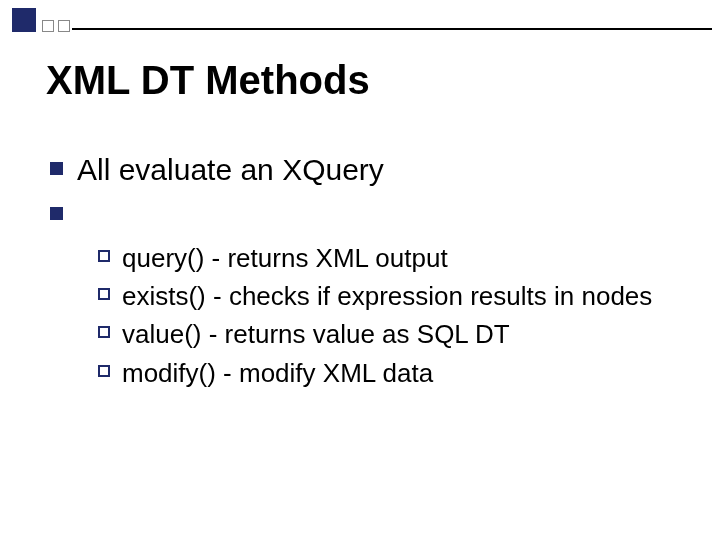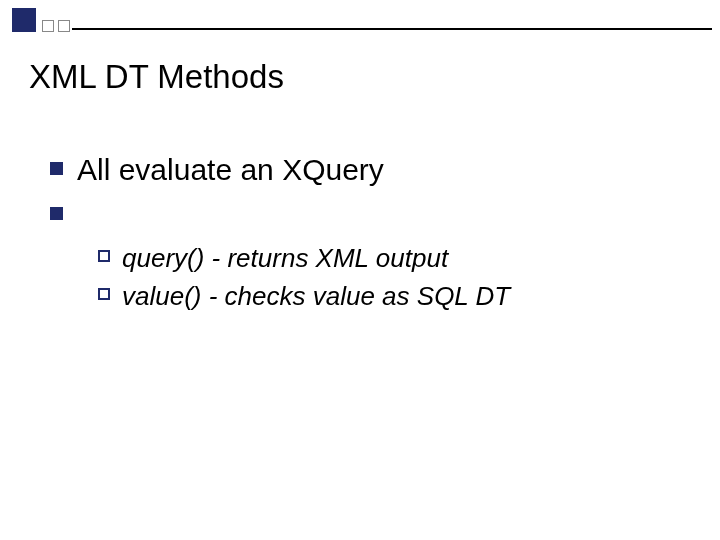--- a/index.html
+++ b/index.html
@@ -47,23 +47,23 @@
     position: absolute;
     top: 20px;
     left: 60px;
     width: 640px;
     height: 2px;
     background: #000;
   }
   .title {
     position: absolute;
     top: 58px;
-    left: 29px;
-    font-size: 33px;
-    font-weight: 400;
+    left: 46px;
+    font-size: 40px;
+    font-weight: 700;
     letter-spacing: 0px;
   }
   .body {
     position: absolute;
     top: 150px;
     left: 50px;
     right: 24px;
   }
   .level1 {
     display: flex;
@@ -83,21 +83,20 @@
   .sublist {
     margin-top: 20px;
     margin-left: 48px;
   }
   .level2 {
     display: flex;
     align-items: flex-start;
     font-size: 26px;
     line-height: 1.4;
     margin-bottom: 2px;
-    font-style: italic;
   }
   .level2 .bullet {
     width: 12px;
     height: 12px;
     border: 2px solid #1f2a6a;
     background: #fff;
     margin-top: 10px;
     margin-right: 12px;
     flex-shrink: 0;
     box-sizing: border-box;
@@ -127,18 +126,26 @@
       <div class="bullet"></div>
     </div>
 
     <div class="sublist">
       <div class="level2">
         <div class="bullet"></div>
         <div>query() - returns XML output</div>
       </div>
       <div class="level2">
         <div class="bullet"></div>
-        <div>value() - checks value as SQL DT</div>
+        <div>exists() - checks if expression results in nodes</div>
+      </div>
+      <div class="level2">
+        <div class="bullet"></div>
+        <div>value() - returns value as SQL DT</div>
+      </div>
+      <div class="level2">
+        <div class="bullet"></div>
+        <div>modify() - modify XML data</div>
       </div>
     </div>
   </div>
 
 </div>
 
 </body></html>

